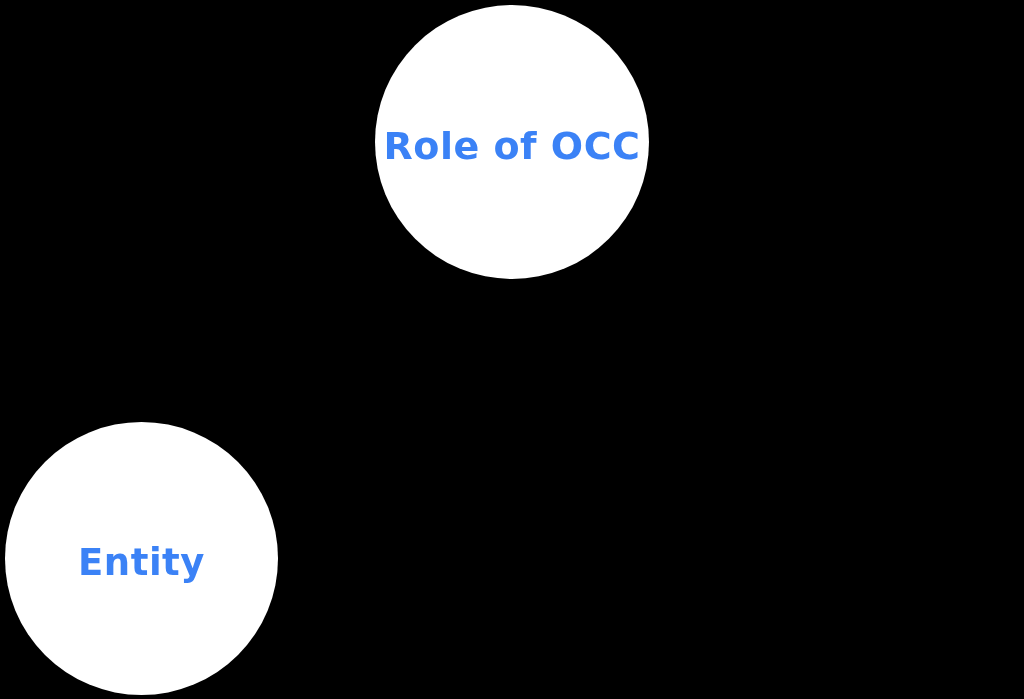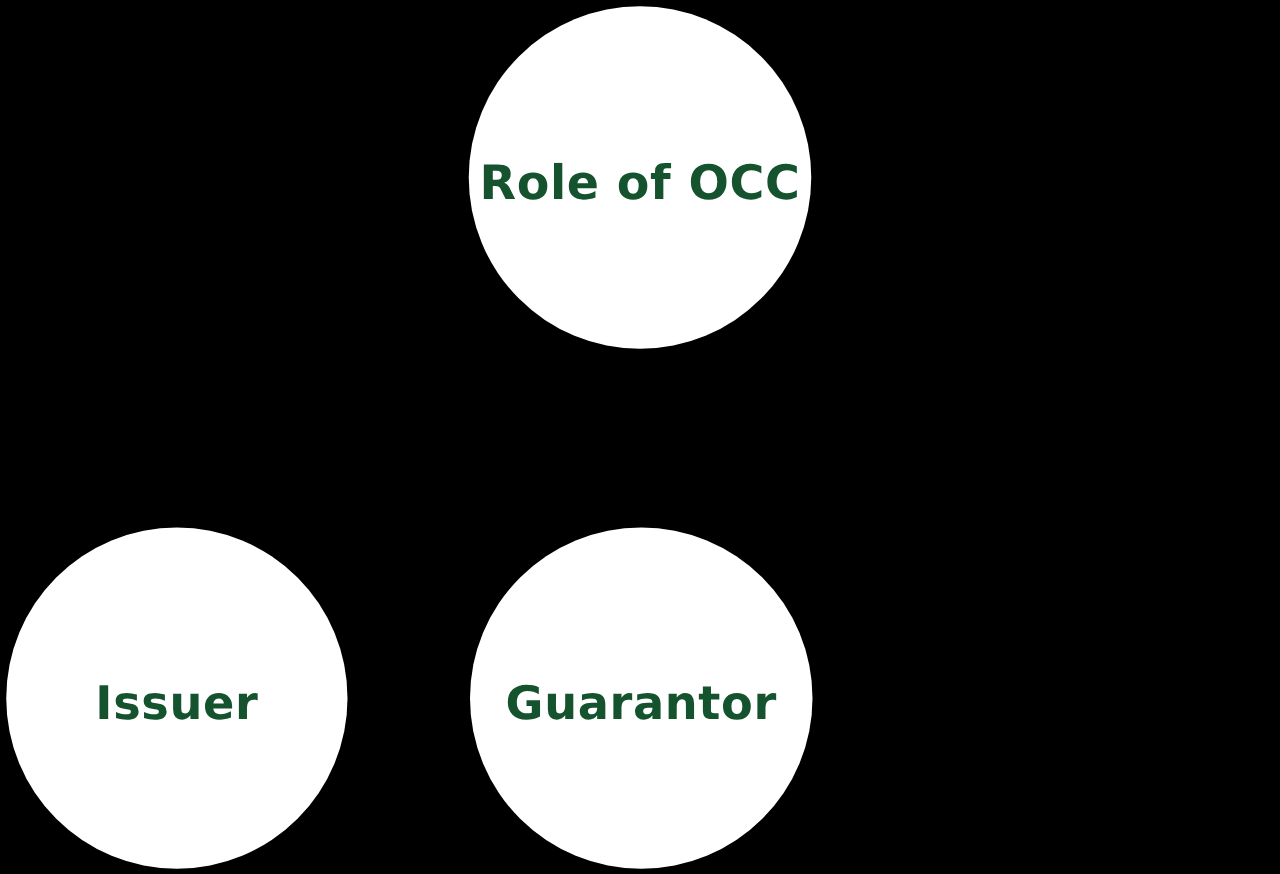--- a/index.html
+++ b/index.html
@@ -19,21 +19,21 @@
   .node {
     position: absolute;
     border-radius: 50%;
     background: #ffffff;
     display: flex;
     align-items: center;
     justify-content: center;
     box-sizing: border-box;
   }
   .node-label {
-    color: #14532d;
+    color: #3b82f6;
     font-family: "DejaVu Sans", sans-serif;
     font-weight: 700;
     font-size: 37px;
     line-height: 1;
     letter-spacing: 0.5px;
     white-space: nowrap;
     text-align: center;
     
     transform: translateY(4px);
     font-style: normal;
@@ -75,21 +75,18 @@
 </head>
 <body>
 
 <div id="canvas">
 
   <div class="node" id="node-role-of-occ">
     <span class="node-label">Role of OCC</span>
   </div>
 
   <div class="node" id="node-issuer">
-    <span class="node-label">Issuer</span>
+    <span class="node-label">Entity</span>
   </div>
 
-  <div class="node" id="node-guarantor">
-    <span class="node-label">Guarantor</span>
-  </div>
 
 
 </div>
 
 </body></html>

